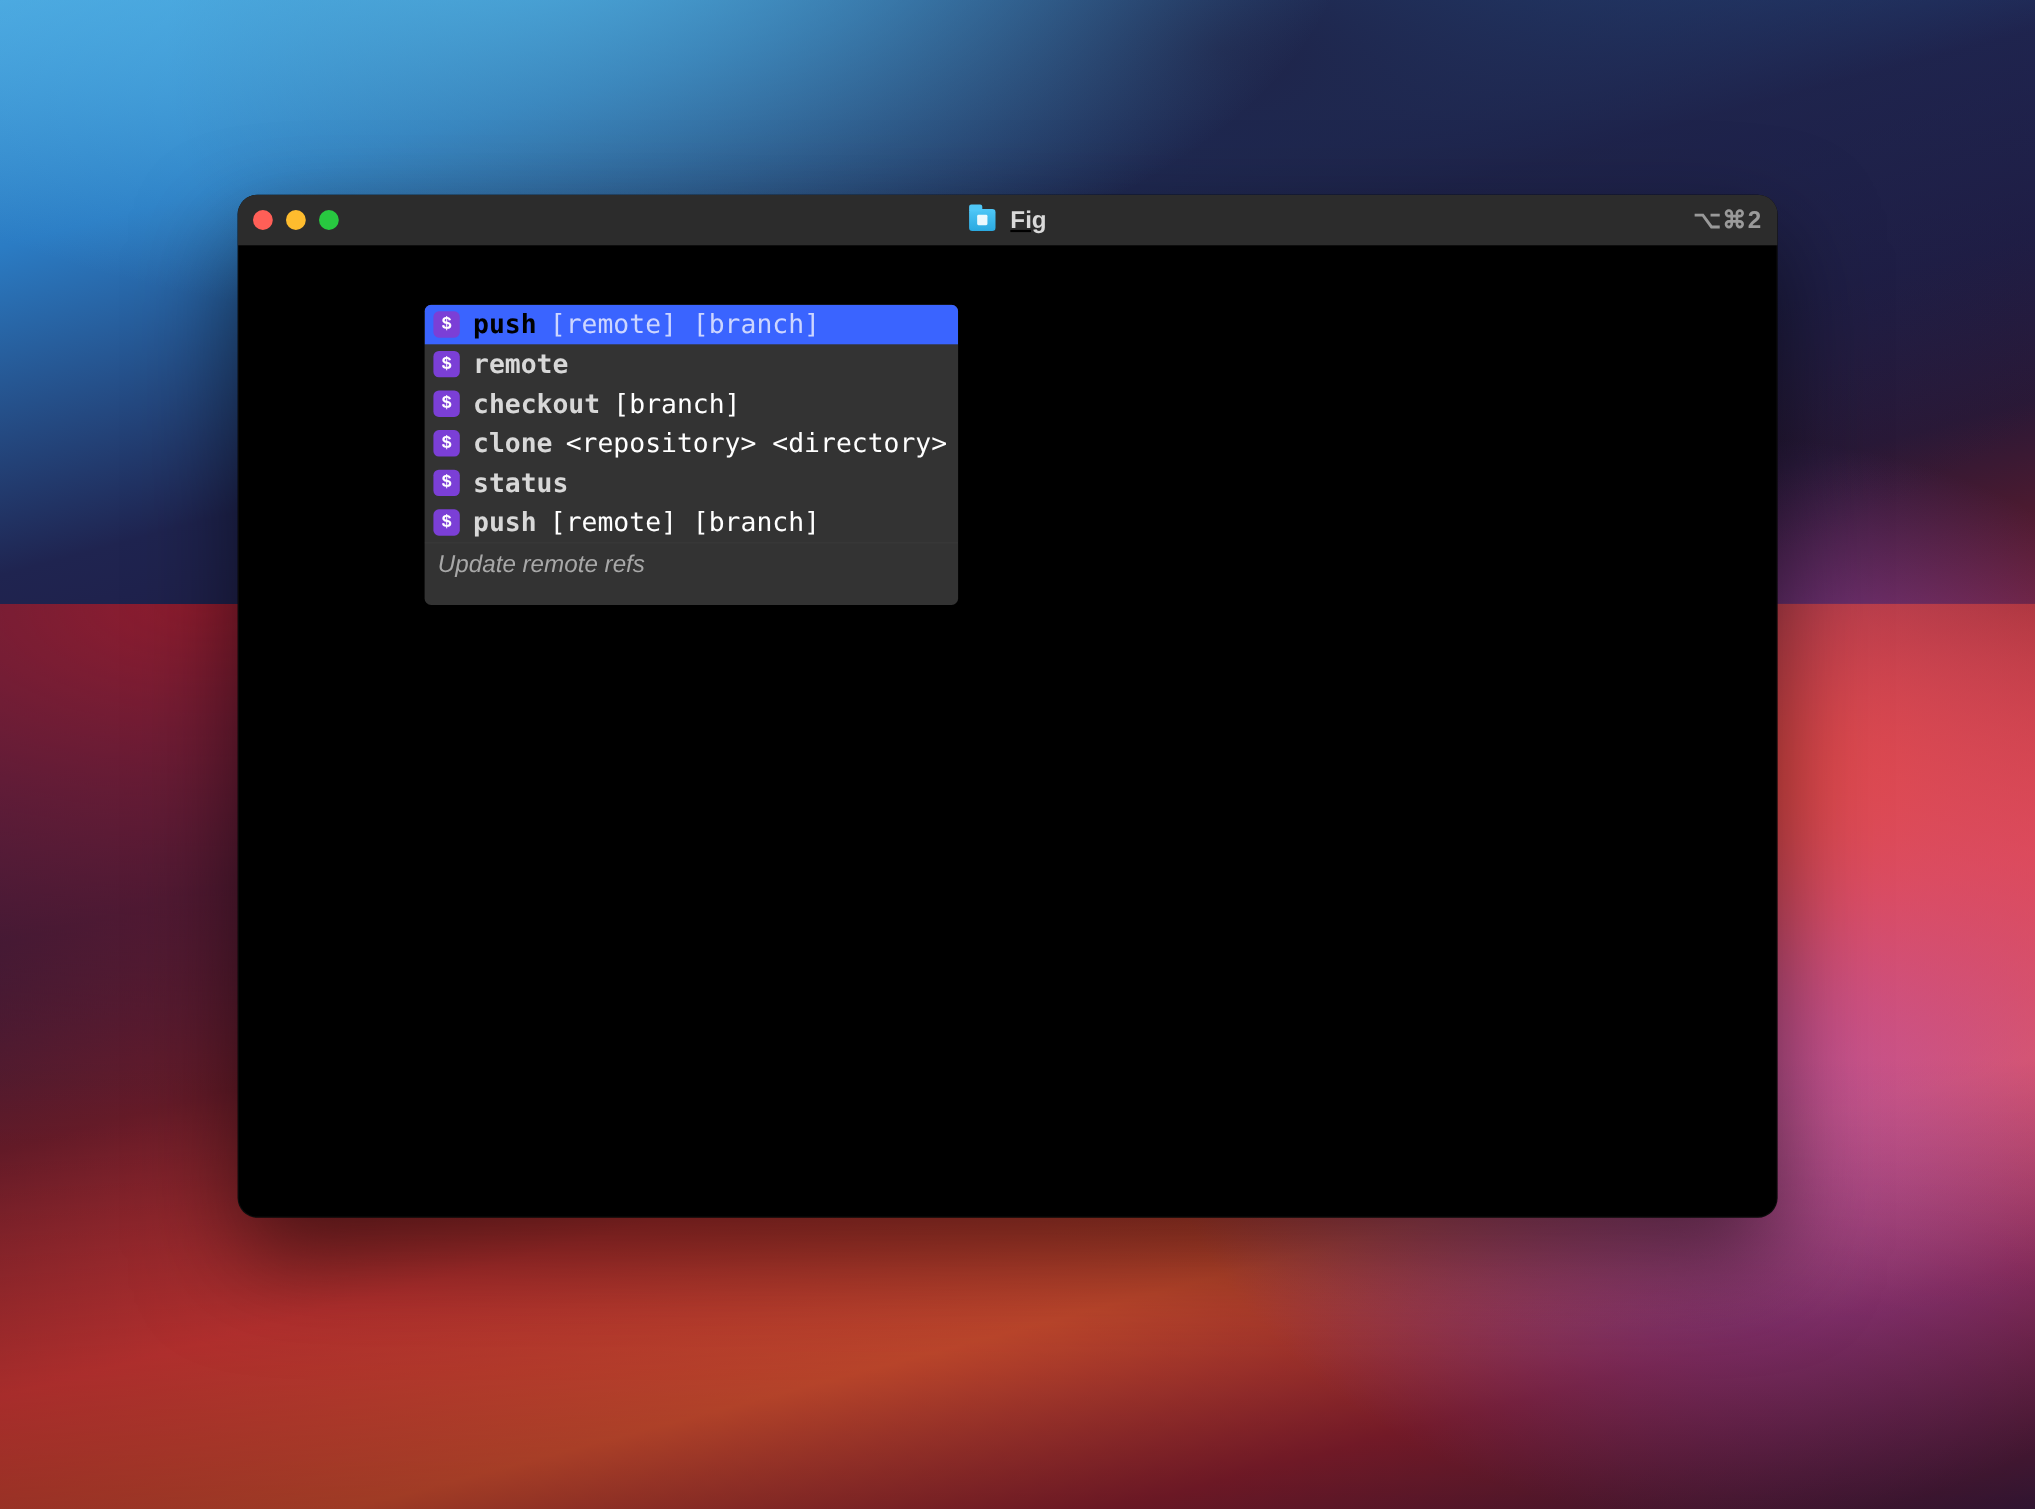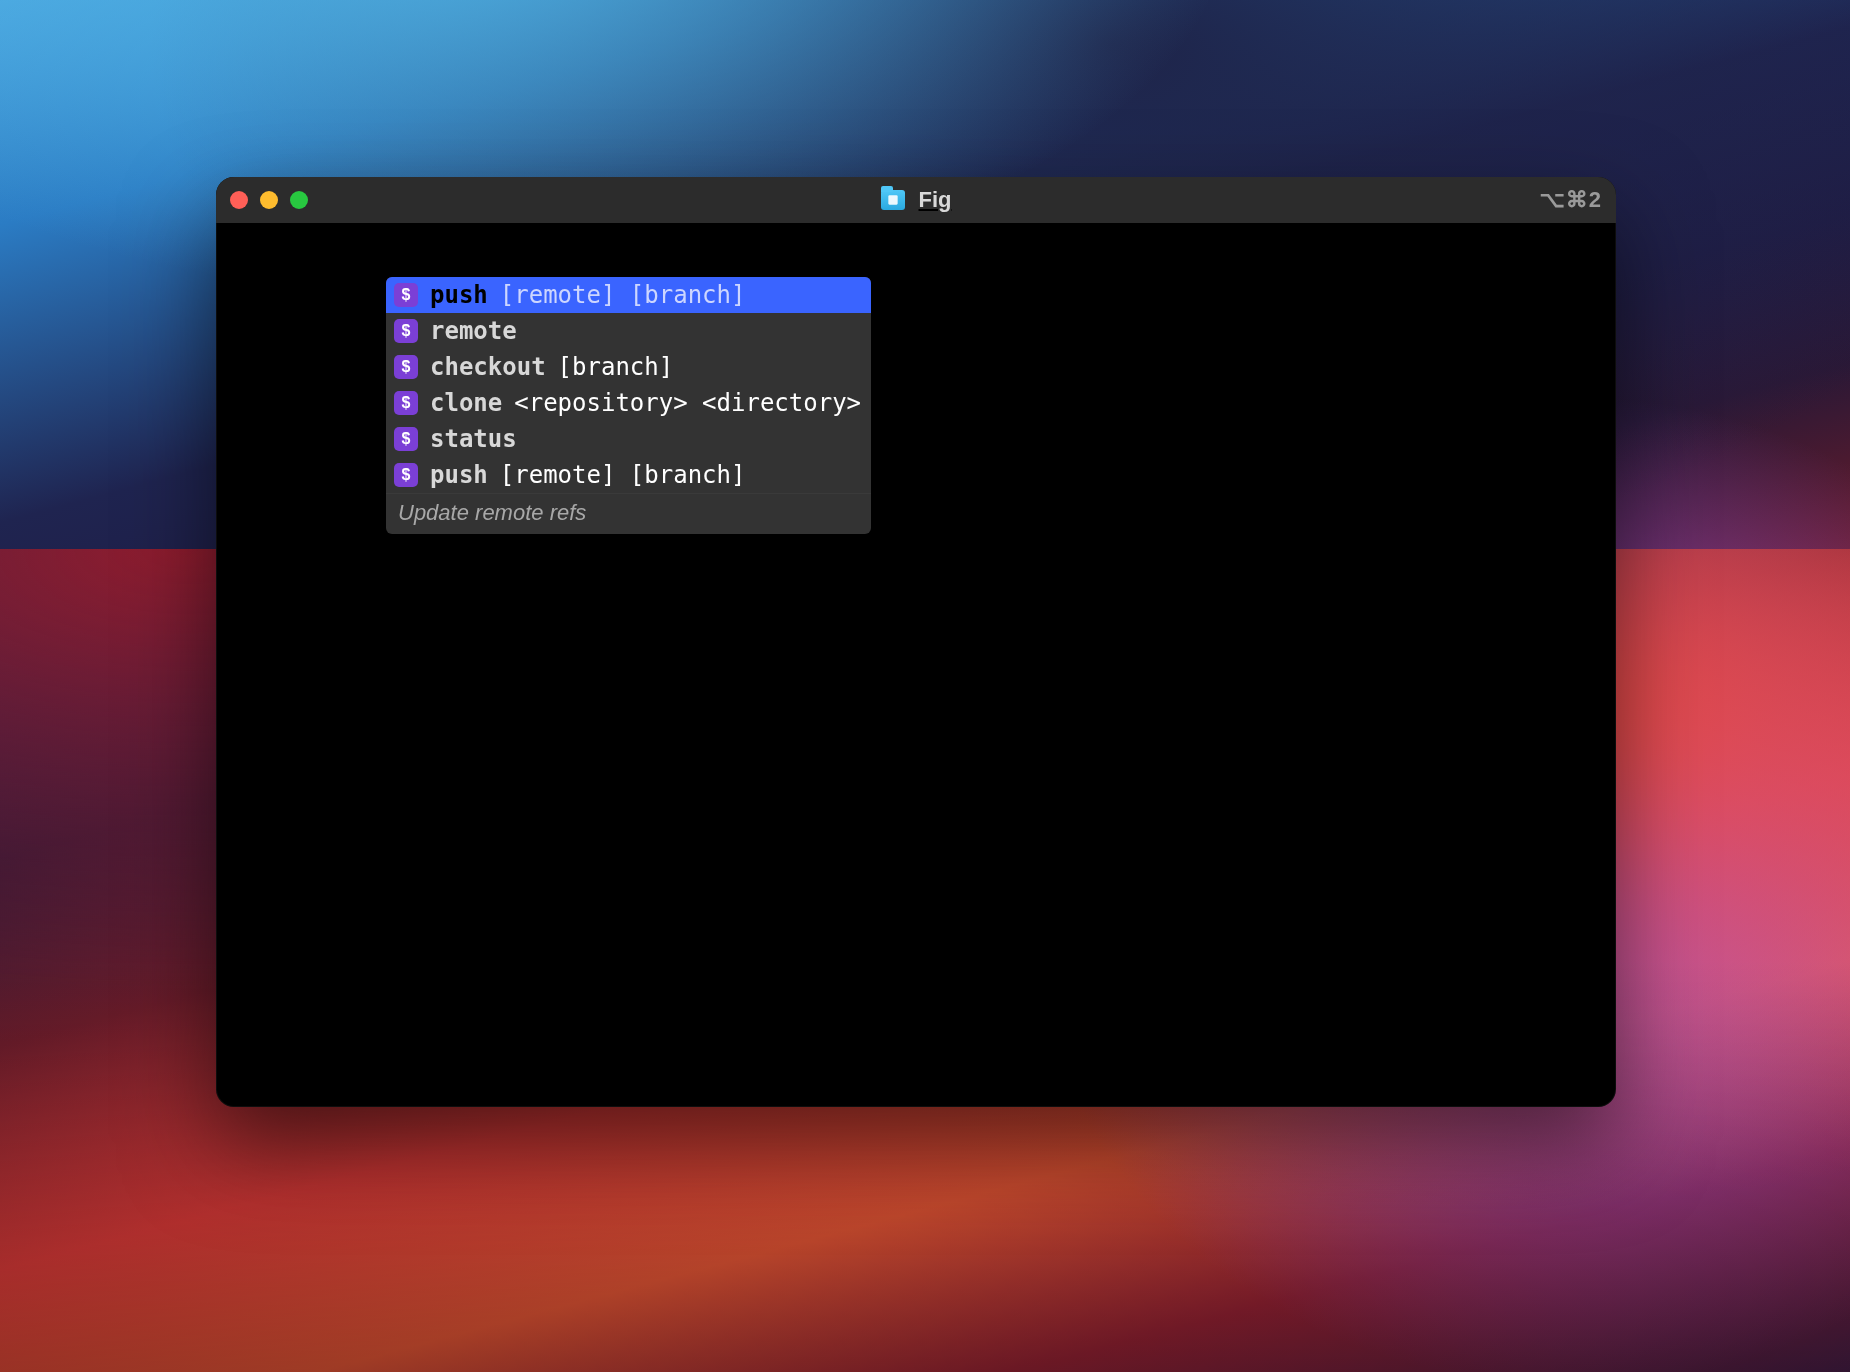--- a/index.html
+++ b/index.html
@@ -119,21 +119,21 @@
     background:#7b3fd6;
     color:#ffffff;
     display:flex;align-items:center;justify-content:center;
     font-size:16px;font-weight:700;
     flex:0 0 auto;
     font-family:-apple-system,BlinkMacSystemFont,sans-serif;
   }
   .cmd-name{color:#d8d8d8;font-weight:600;}
   .cmd-args{color:#ffffff;}
   .ac-desc{
-    padding:6px 12px 8px 12px;
+    padding:6px 12px 24px 12px;
     color:#a8a8a8;
     font-style:italic;
     font-family:-apple-system,BlinkMacSystemFont,"Segoe UI",sans-serif;
     font-size:22px;
     border-top:1px solid #3a3a3a;
   }
 </style>
 </head>
 <body>
 

